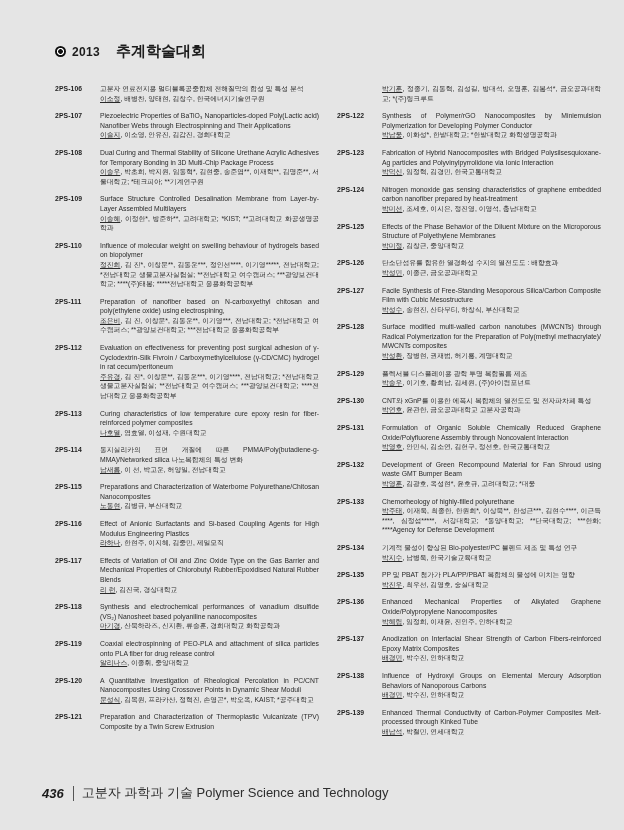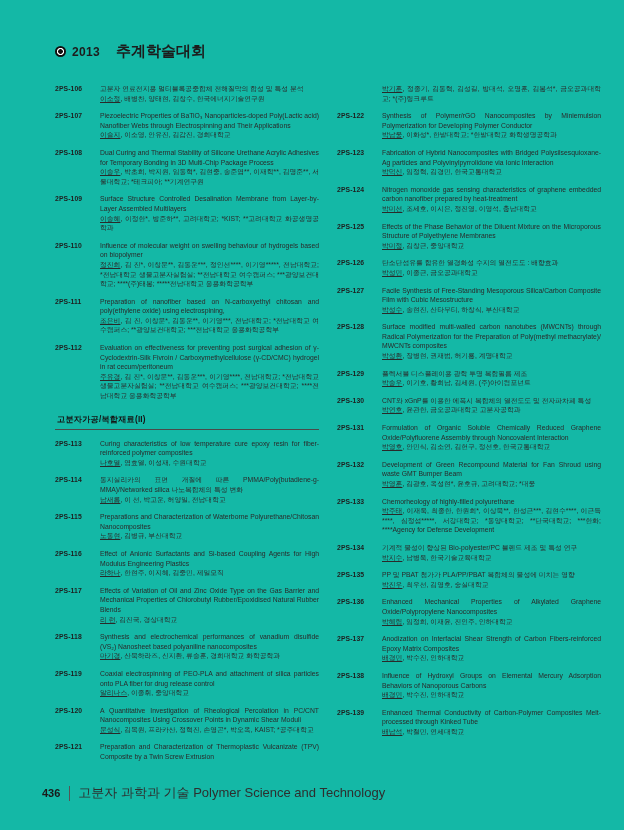--- a/index.html
+++ b/index.html
@@ -1,19 +1,19 @@
 <!DOCTYPE html>
 <html><head>
 <meta charset="utf-8">
 <style>
   html,body { margin:0; padding:0; background:#ffffff; }
   .page {
     position:relative;
     width:624px; height:830px;
-    background:#14b8a6;
+    background:#e5e5e5;
     font-family:"Liberation Sans","DejaVu Sans",sans-serif;
     color:#2a2a2a;
     overflow:hidden;
     box-sizing:border-box;
   }
   .header {
     position:absolute; top:42px; left:55px;
     display:flex; align-items:center; gap:6px;
   }
   .logo-dot {
@@ -52,21 +52,21 @@
   .continuation {
     margin:0 0 8px 45px;
     font-size:6.8px; line-height:9.6px;
     text-align:justify;
   }
 
   .footer {
     position:absolute; left:42px; bottom:28px;
     display:flex; align-items:center;
   }
-  .page-no { font-weight:bold; font-size:11px; color:#1a1a1a; }
+  .page-no { font-weight:bold; font-size:13px; color:#1a1a1a;font-style:italic; }
   .footer-rule { width:1px; height:15px; background:#555; margin:0 8px 0 9px; }
   .footer-text { font-size:13px; color:#2e2e2e; }
 </style>
 </head>
 <body>
 
 <div class="page">
 
   <div class="header">
     <span class="logo-dot"></span>
@@ -118,21 +118,20 @@
             <div class="authors"><span class="fa">조은비</span><span>, 김 진, 이창문*, 김동운**, 이기영***, 전남대학교; *전남대학교 여수캠퍼스; **광양보건대학교; ***전남대학교 응용화학공학부</span></div>
           </div>
         </div>
         <div class="entry">
           <span class="code">2PS-112</span>
           <div class="body">
             <div class="title">Evaluation on effectiveness for preventing post surgical adhesion of γ-Cyclodextrin-Silk Fivroin / Carboxymethylcellulose (γ-CD/CMC) hydrogel in rat cecum/peritoneum</div>
             <div class="authors"><span class="fa">주유경</span><span>, 김 진*, 이창문**, 김동운***, 이기영****, 전남대학교; *전남대학교 생물고분자실험실; **전남대학교 여수캠퍼스; ***광양보건대학교; ****전남대학교 응용화학공학부</span></div>
           </div>
         </div>
-        <div class="section-heading">고분자가공/복합재료(II)</div>
         <div class="entry">
           <span class="code">2PS-113</span>
           <div class="body">
             <div class="title">Curing characteristics of low temperature cure epoxy resin for fiber-reinforced polymer composites</div>
             <div class="authors"><span class="fa">나호열</span><span>, 염효열, 이성재, 수원대학교</span></div>
           </div>
         </div>
         <div class="entry">
           <span class="code">2PS-114</span>
           <div class="body">

